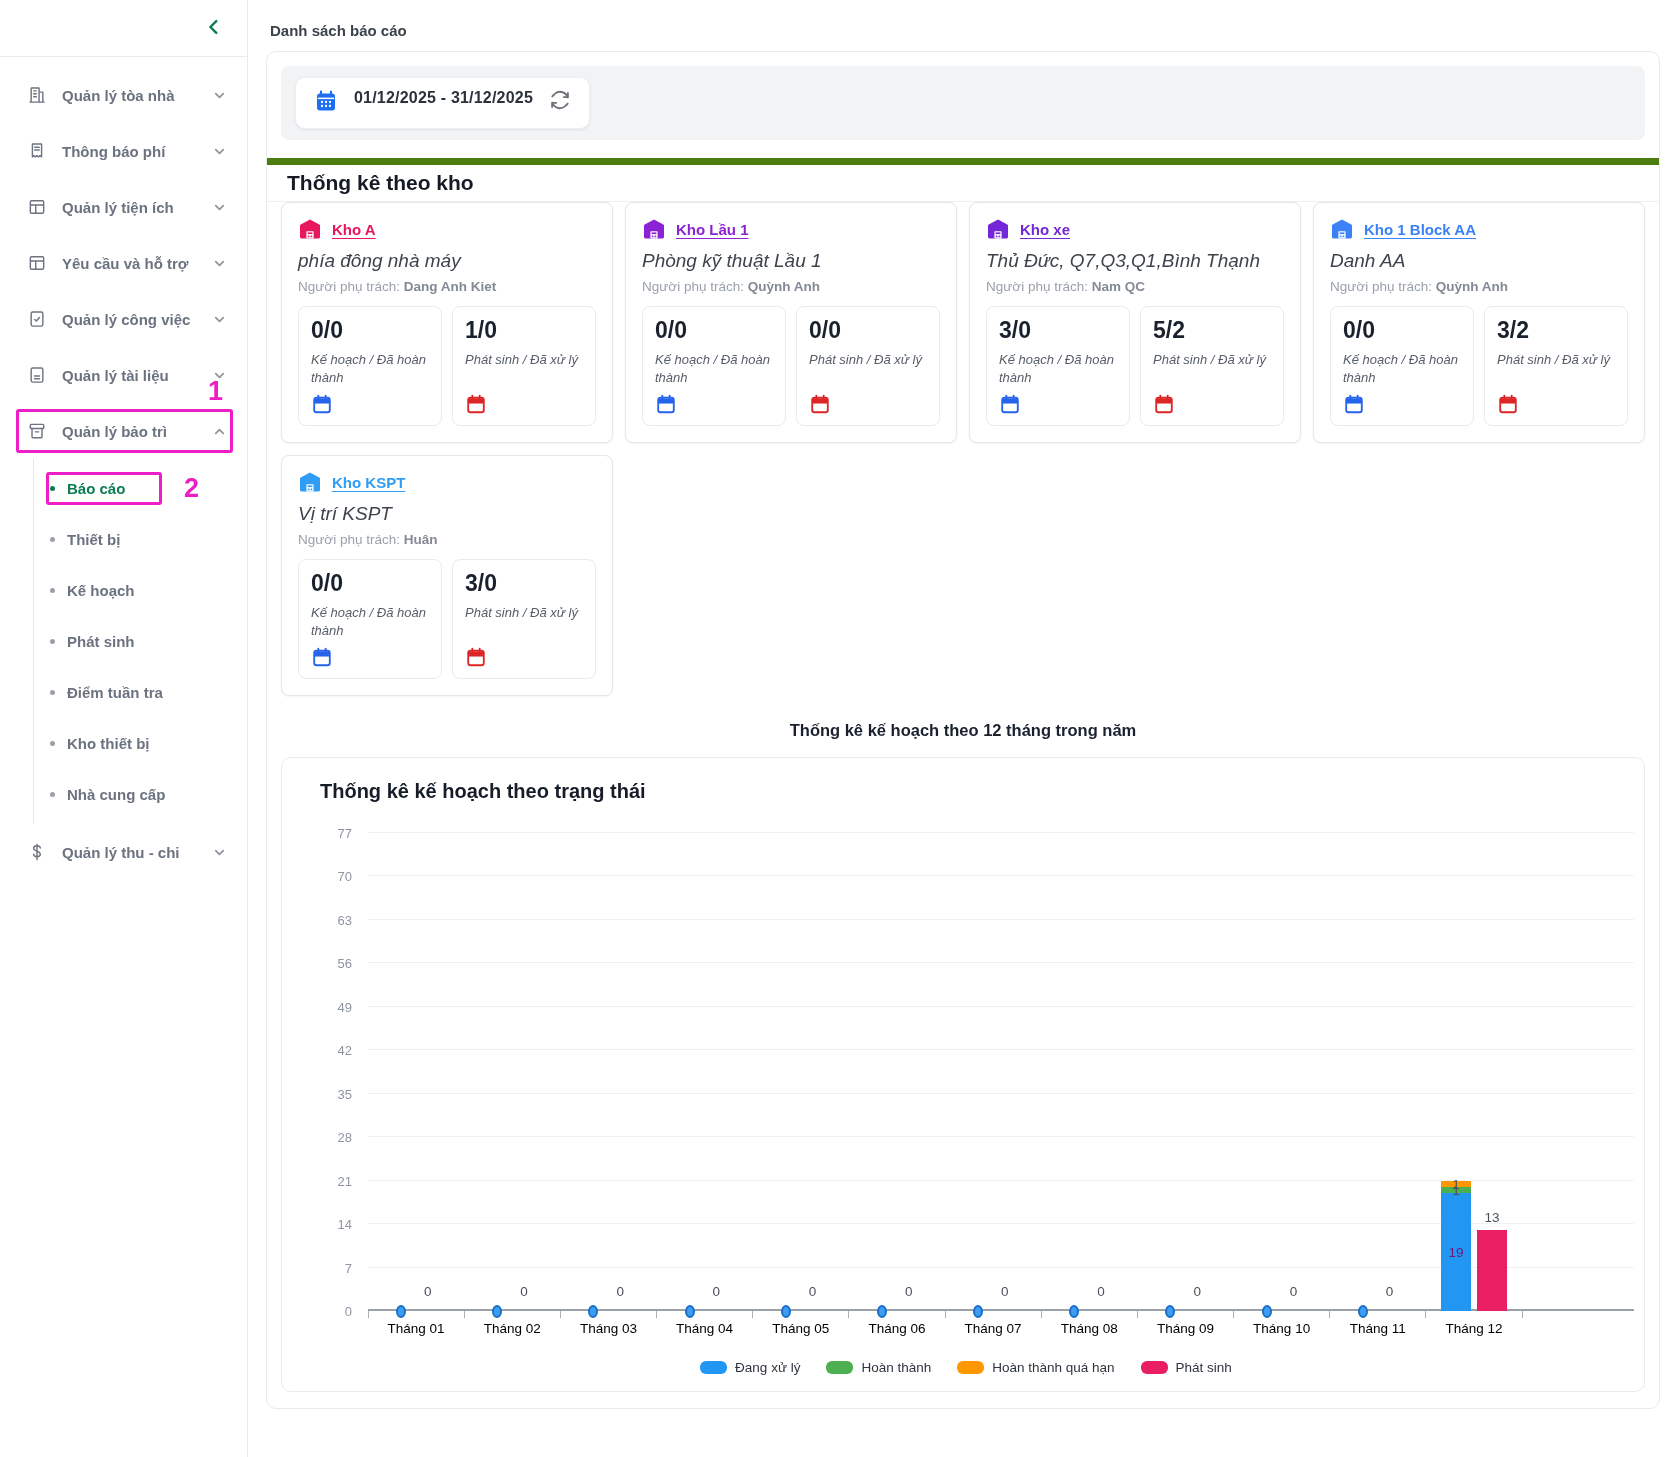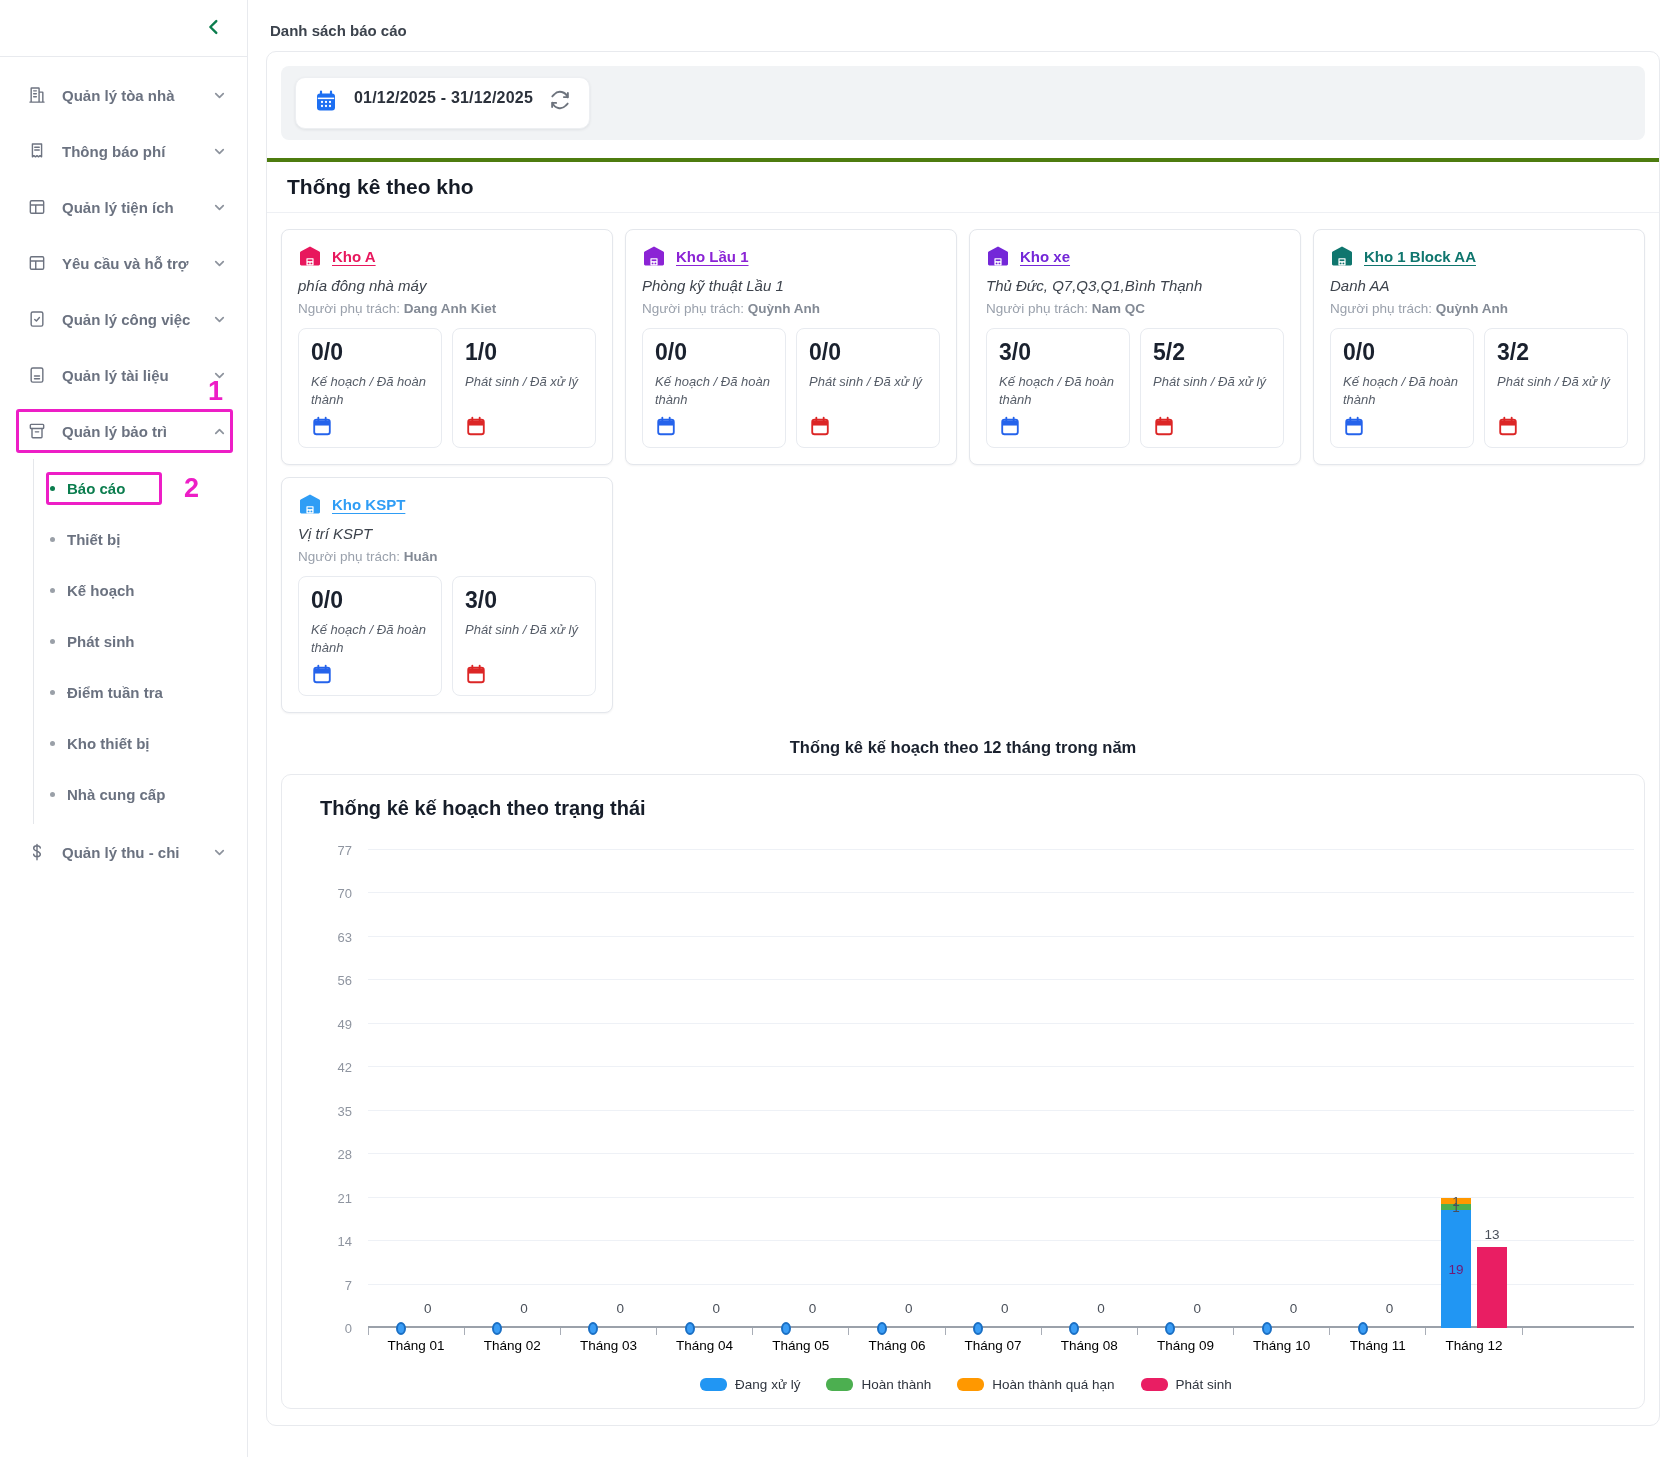--- a/index.html
+++ b/index.html
@@ -26,29 +26,29 @@
 .sub-item.active .bullet{background:#0b7d4e}
 .annotation-rect2{position:absolute;left:12px;top:9px;bottom:9px;width:116px;border:3px solid #ED1EC6;border-radius:3px;pointer-events:none}
 
 .main{flex:1;padding:14px 20px 0 18px;overflow:hidden}
 .page-title{font-size:15px;font-weight:600;color:#3c434d;margin:8px 0 12px 4px}
 .outer-card{border:1px solid #e8eaee;border-radius:10px;background:#fff;padding:14px 14px 16px}
 .filter-bar{background:#f1f3f5;border-radius:8px;padding:11px 14px;margin-bottom:18px}
 .date-pill{display:inline-flex;align-items:flex-start;gap:16px;background:#fff;border:1px solid #edeff2;border-radius:10px;box-shadow:0 1px 3px rgba(16,24,40,.08);padding:11px 18px;cursor:pointer}
 .date-text{font-size:16px;font-weight:600;color:#2b313b;letter-spacing:.2px}
 .icon-btn{background:none;border:none;cursor:pointer;display:flex;align-items:center}
-.section-heading-row{border-top:4px solid #4d7c0f;border-bottom:1px solid #eef0f4;margin:0 -14px 16px;padding:13px 20px}
+.section-heading-row{border-top:7px solid #4d7c0f;border-bottom:1px solid #eef0f4;margin:0 -14px 0;padding:6px 20px}
 .section-heading{font-size:21px;font-weight:700;color:#151b26}
 
 .kho-grid{display:flex;flex-wrap:wrap;gap:12px}
 .kho-card{width:332px;background:#fff;border:1px solid #e4e7ec;border-radius:8px;box-shadow:0 1px 2px rgba(16,24,40,.05);padding:14px 16px 16px}
 .kho-head{display:flex;align-items:center;gap:10px;margin-bottom:9px}
 .kho-head .wicon{width:24px;height:24px;display:flex;flex-shrink:0}
 .kho-name{font-size:15px;font-weight:700;color:currentColor;text-decoration:underline;text-underline-offset:3px;cursor:pointer}
-.kho-loc{font-style:italic;font-size:15px;color:#3d434c;margin-bottom:7px}
+.kho-loc{font-style:italic;font-size:19px;color:#3d434c;margin-bottom:7px}
 .kho-manager{font-size:13.5px;color:#9aa1ac;margin-bottom:12px}
 .kho-manager b{color:#838a95;font-weight:700}
 .stat-row{display:flex;gap:10px}
 .stat-box{flex:1;border:1px solid #e8ebf0;border-radius:8px;padding:10px 12px 10px}
 .stat-num{font-size:23px;font-weight:700;color:#1a212e;margin-bottom:7px}
 .stat-label{font-size:13px;font-style:italic;color:#565d68;line-height:1.35;min-height:36px;margin-bottom:6px}
 .cal{width:22px;height:22px;display:block}
 .cal-blue{color:#2563eb}
 .cal-red{color:#dc2626}
 
@@ -395,21 +395,21 @@
                 <svg class="cal cal-red" viewBox="0 0 24 24" fill="none" stroke="currentColor" stroke-width="2">
                   <rect x="3.5" y="5" width="17" height="16" rx="2.5"></rect>
                   <path d="M3.5 10.5h17"></path>
                   <path d="M8 2.8v4.4M16 2.8v4.4" stroke-linecap="round"></path>
                   <path d="M4.2 5.8h15.6v4h-15.6z" fill="currentColor" stroke="none"></path>
                 </svg>
               </div>
             </div>
           </div>
           <div class="kho-card">
-            <div class="kho-head" style="color:#0f766e">
+            <div class="kho-head" style="color:#3b82f6">
               <span class="wicon">
                 <svg viewBox="0 0 24 24" width="24" height="24" fill="currentColor">
                   <path d="M12 2.6 2.7 7.5c-.4.2-.7.6-.7 1.1V20c0 .8.6 1.4 1.4 1.4h17.2c.8 0 1.4-.6 1.4-1.4V8.6c0-.5-.3-.9-.7-1.1z"></path>
                   <rect x="8.4" y="14.2" width="7.2" height="7.2" rx="0.6" fill="#fff"></rect>
                   <rect x="9.6" y="15.4" width="4.8" height="1.7" fill="currentColor"></rect>
                   <circle cx="10.6" cy="19.4" r="0.95" fill="currentColor"></circle>
                   <circle cx="13.4" cy="19.4" r="0.95" fill="currentColor"></circle>
                 </svg>
               </span>
               <a class="kho-name">Kho 1 Block AA</a>

